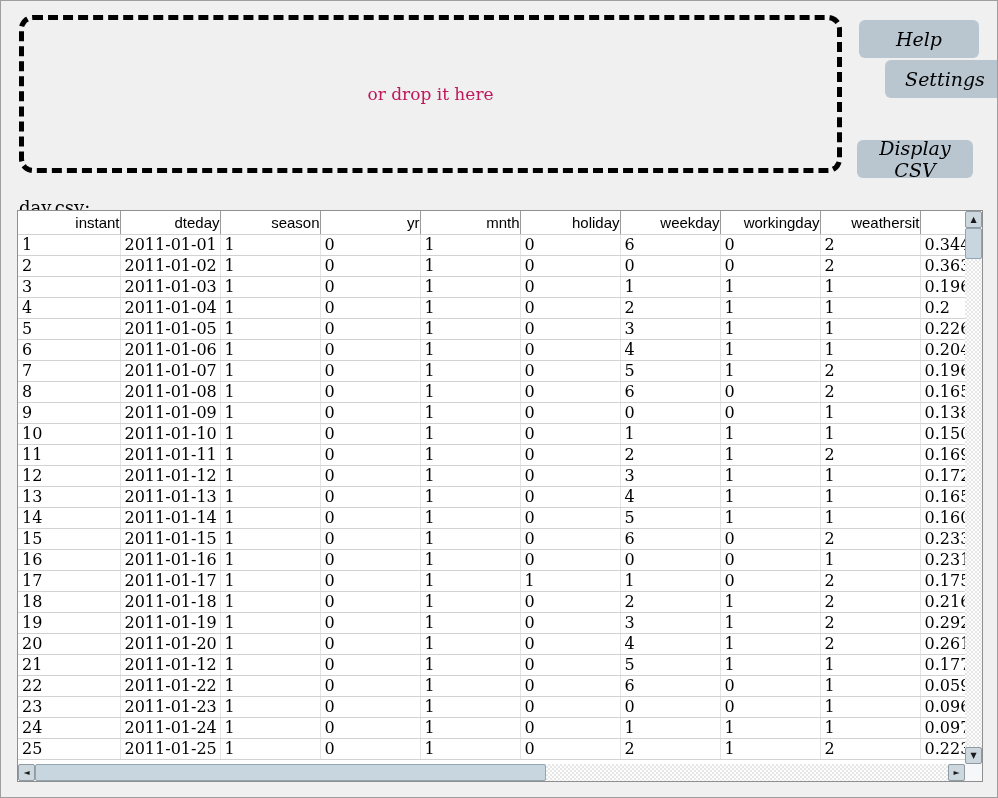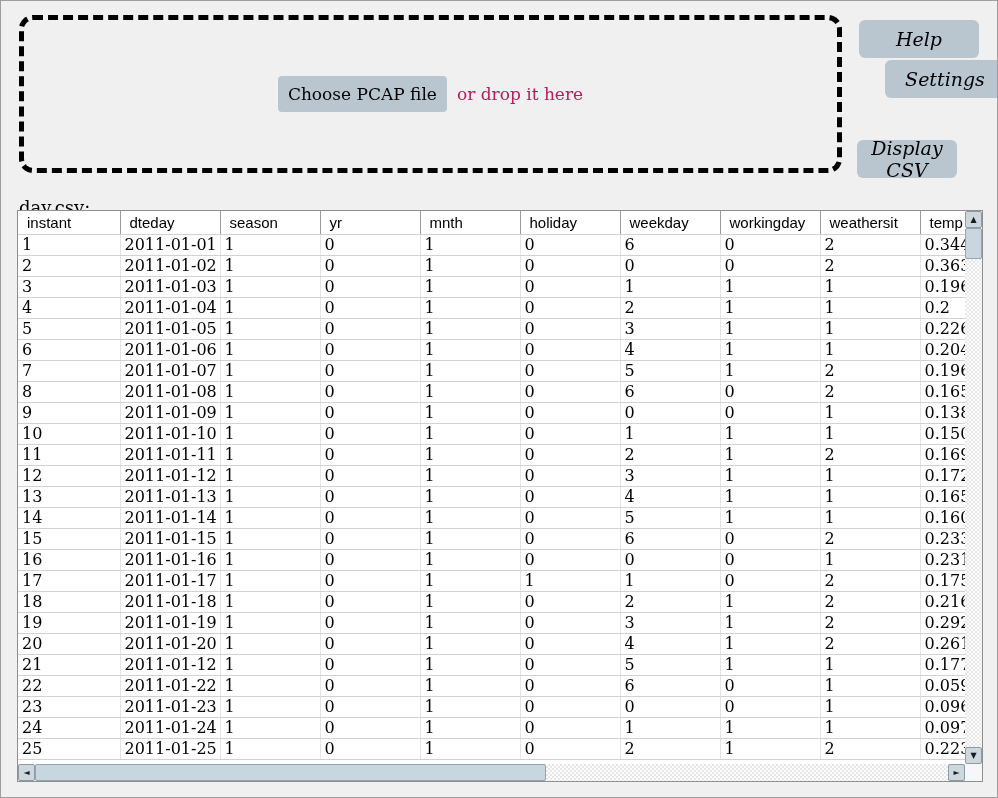--- a/index.html
+++ b/index.html
@@ -24,36 +24,36 @@
   .drop-hint { font-size:17px; color:#be185d; }
 
   
   .side-btn {
     position:absolute; font-family:"DejaVu Serif", serif; font-size:19px; color:#000;
     background:#b9c6d0; border:none; border-radius:6px; cursor:default;
     display:flex; align-items:center; justify-content:center;font-style:italic;
   }
   .btn-help     { left:858px; top:19px;  width:120px; height:38px; }
   .btn-settings { left:884px; top:59px;  width:120px; height:38px; }
-  .btn-display  { left:856px; top:139px; width:100px; height:38px; }
+  .btn-display  { left:856px; top:139px; width:116px; height:38px; }
 
   
   .file-label { position:absolute; left:18px; top:196px; font-size:18px; color:#000; }
 
   
   .table-widget {
     position:absolute; left:16px; top:209px; width:966px; height:572px;
     background:#fff; border:1px solid #8f8f8f;
     display:grid; grid-template-columns:1fr 17px; grid-template-rows:1fr 17px;
   }
   .viewport { overflow:hidden; background:#fff; }
   table.csv { border-collapse:collapse; table-layout:fixed; width:1002px; }
   table.csv th {
     font-family:"Liberation Sans", sans-serif; font-size:15px; font-weight:400;
-    text-align:left; height:23px; padding:0 0 0 9px;
+    text-align:right; height:23px; padding:0 0 0 9px;
     border-right:1px solid #9b9b9b; border-bottom:1px solid #d2d2d2;
     white-space:nowrap; overflow:hidden; color:#000;
   }
   table.csv th:first-child { width:102px; }
   table.csv th:nth-child(n+2) { width:100px; }
   table.csv td {
     font-family:"DejaVu Serif", serif; font-size:16px;
     height:21px; padding:0 0 0 4px;
     border-right:1px solid #e4e4e4; border-bottom:1px solid #d2d2d2;
     white-space:nowrap; overflow:hidden; color:#000;
@@ -82,21 +82,20 @@
   .thumb-h { flex:0 0 511px; height:17px; }
   .sb-track { flex:1 1 auto; cursor:default; }
   .corner { background:#f5f7f8; }
 </style>
 </head>
 <body>
 
 <div class="page">
 
   <div class="dropzone">
-    <button class="choose-btn">Choose PCAP file</button>
     <span class="drop-hint">or drop it here</span>
   </div>
 
   <button class="side-btn btn-help">Help</button>
   <button class="side-btn btn-settings">Settings</button>
   <button class="side-btn btn-display">Display CSV</button>
 
   <div class="file-label">day.csv:</div>
 
   <div class="table-widget">

